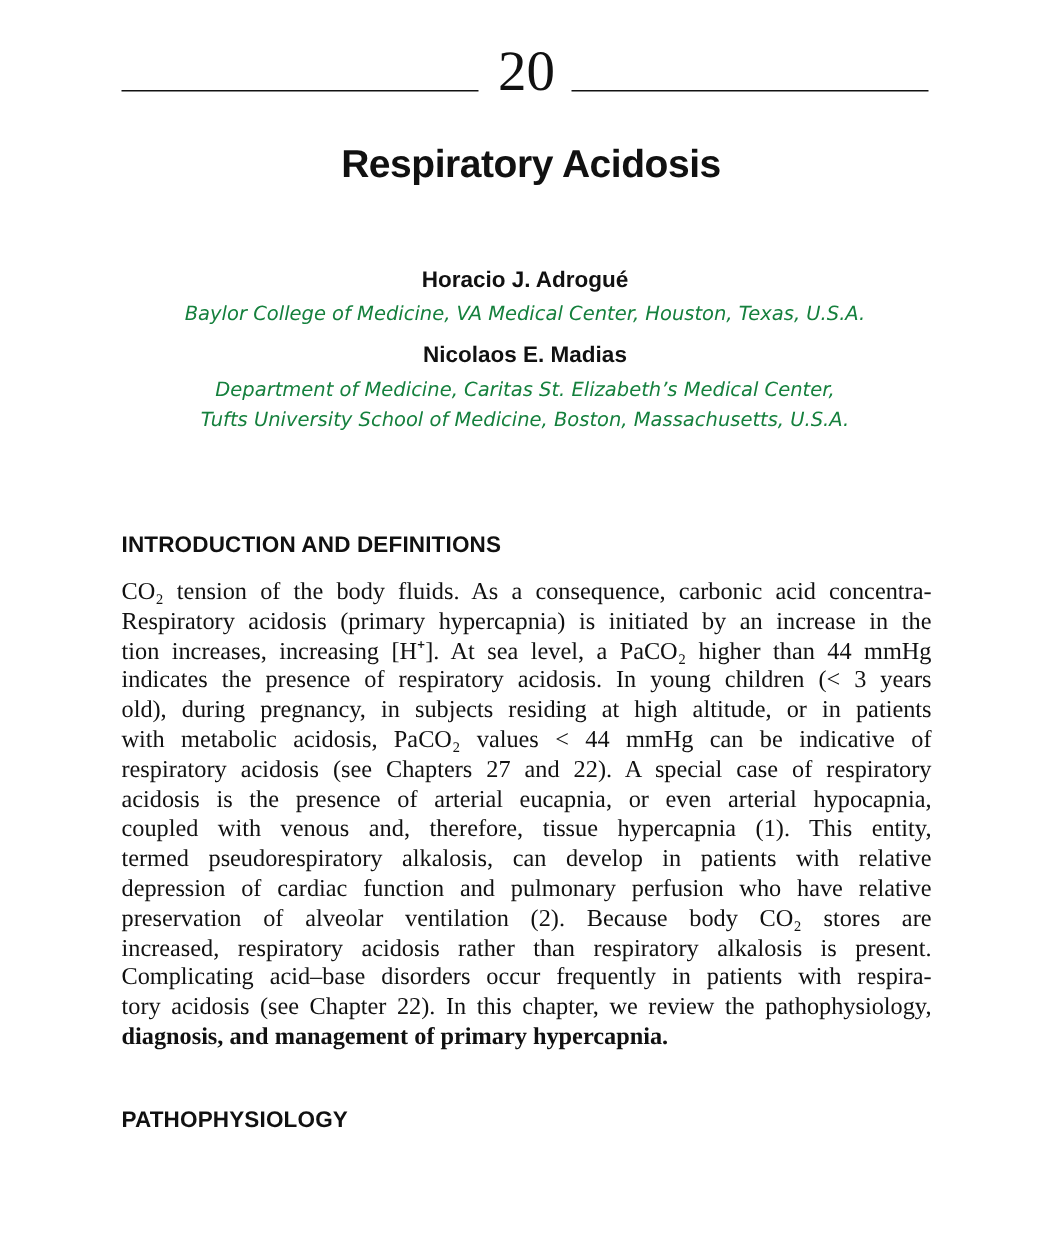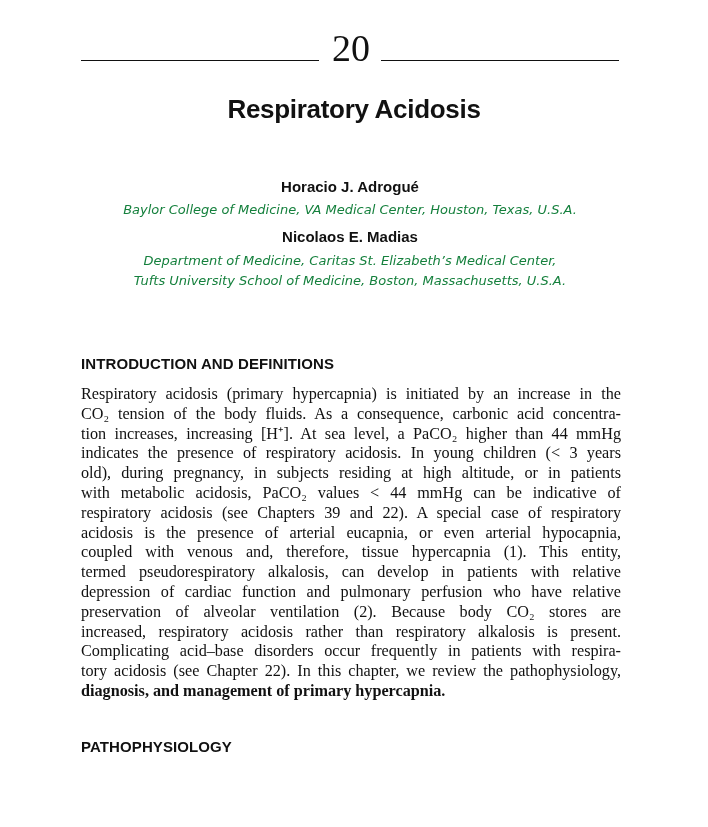--- a/index.html
+++ b/index.html
@@ -56,27 +56,27 @@
   <h1 class="title" style="margin:0">Respiratory Acidosis</h1>
 
   <div class="author a1">Horacio J. Adrogué</div>
   <div class="affil aff1">Baylor College of Medicine, VA Medical Center, Houston, Texas, U.S.A.</div>
   <div class="author a2">Nicolaos E. Madias</div>
   <div class="affil aff2a">Department of Medicine, Caritas St. Elizabeth’s Medical Center,</div>
   <div class="affil aff2b">Tufts University School of Medicine, Boston, Massachusetts, U.S.A.</div>
 
   <div class="section-head h1">INTRODUCTION AND DEFINITIONS</div>
   <div class="para p1">
+    <span class="line">CO₂ tension of the body fluids. As a consequence, carbonic acid concentra-</span>
     <span class="line">Respiratory acidosis (primary hypercapnia) is initiated by an increase in the</span>
-    <span class="line">CO₂ tension of the body fluids. As a consequence, carbonic acid concentra-</span>
     <span class="line">tion increases, increasing [H⁺]. At sea level, a PaCO₂ higher than 44 mmHg</span>
     <span class="line">indicates the presence of respiratory acidosis. In young children (&lt; 3 years</span>
     <span class="line">old), during pregnancy, in subjects residing at high altitude, or in patients</span>
     <span class="line">with metabolic acidosis, PaCO₂ values &lt; 44 mmHg can be indicative of</span>
-    <span class="line">respiratory acidosis (see Chapters 39 and 22). A special case of respiratory</span>
+    <span class="line">respiratory acidosis (see Chapters 27 and 22). A special case of respiratory</span>
     <span class="line">acidosis is the presence of arterial eucapnia, or even arterial hypocapnia,</span>
     <span class="line">coupled with venous and, therefore, tissue hypercapnia (1). This entity,</span>
     <span class="line">termed pseudorespiratory alkalosis, can develop in patients with relative</span>
     <span class="line">depression of cardiac function and pulmonary perfusion who have relative</span>
     <span class="line">preservation of alveolar ventilation (2). Because body CO₂ stores are</span>
     <span class="line">increased, respiratory acidosis rather than respiratory alkalosis is present.</span>
     <span class="line">Complicating acid–base disorders occur frequently in patients with respira-</span>
     <span class="line">tory acidosis (see Chapter 22). In this chapter, we review the pathophysiology,</span>
     <span class="line last">diagnosis, and management of primary hypercapnia.</span>
   </div>

